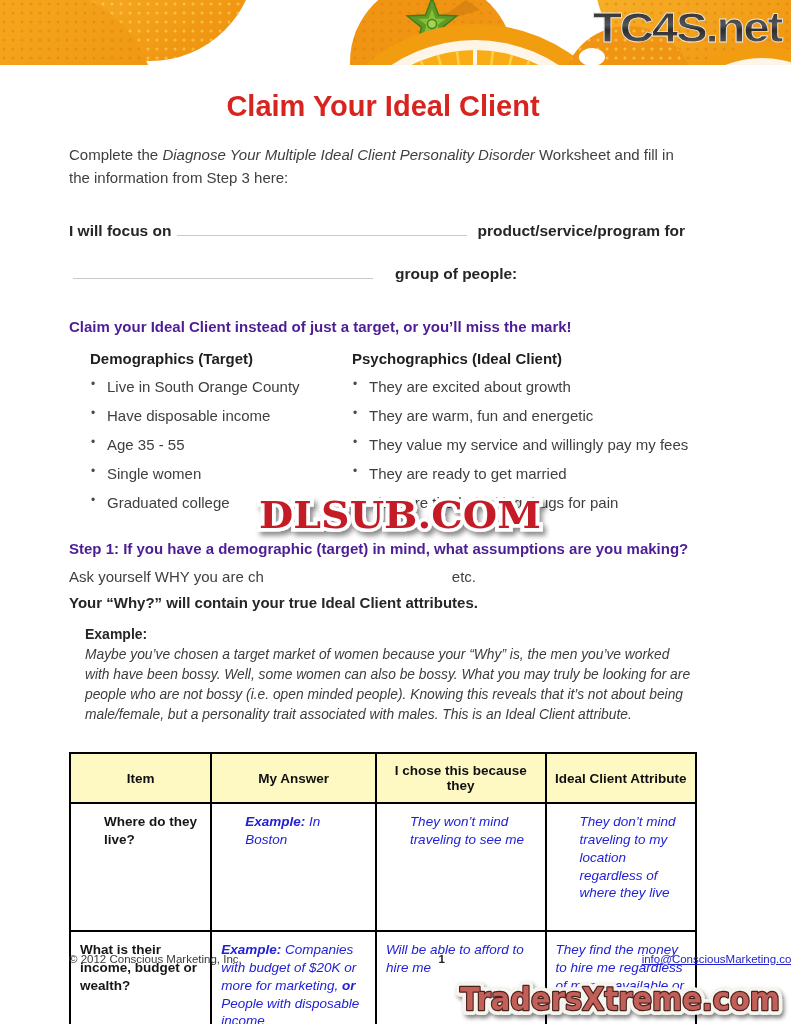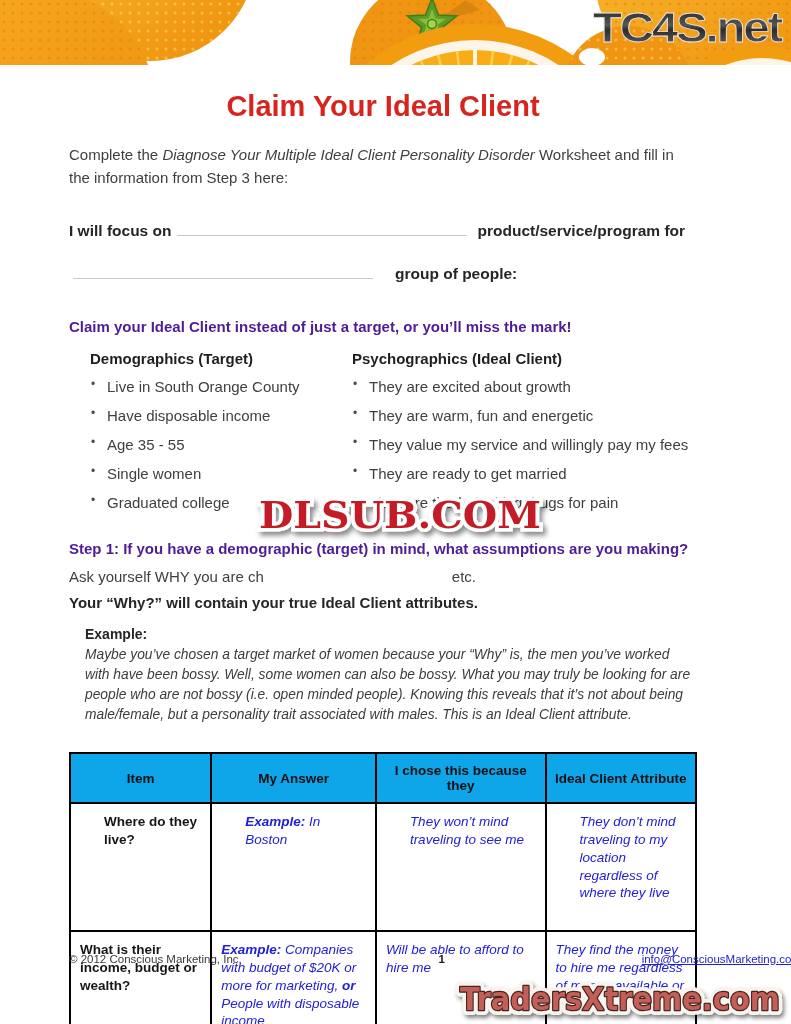--- a/index.html
+++ b/index.html
@@ -53,21 +53,21 @@
   .ask-gap{display:inline-block; width:188px;}
   .why-line{margin:6px 0 0 0; font-size:15px; font-weight:bold; color:#262626;}
   .example-block{margin:15px 0 0 16px; width:612px;}
   .example-label{font-size:14px; font-weight:bold; color:#262626; margin:0;}
   .example-text{
     margin:3px 0 0 0; font-size:13.8px; font-style:italic; line-height:1.45; color:#3c3c3c;
   }
   
   table.grid{border-collapse:collapse; width:628px; margin:27px 0 0 0; table-layout:fixed;}
   table.grid th{
-    background:#0ea5e9; border:2px solid #000; color:#101010;
+    background:#fef9c3; border:2px solid #000; color:#101010;
     font-size:13.5px; font-weight:bold; padding:9px 3px; text-align:center;
   }
   table.grid td{
     border:2px solid #000; vertical-align:top; padding:9px 9px; font-size:13.5px; line-height:1.32;
   }
   .c1{width:139px;} .c2{width:162px;} .c3{width:167px;} .c4{width:148px;}
   td.item-cell{font-weight:bold; color:#161616;}
   td.blue-cell{color:#2121d8; font-style:italic;}
   td.blue-cell .ex{font-weight:bold;}
   td.blue-cell .bold-or{font-weight:bold;}

